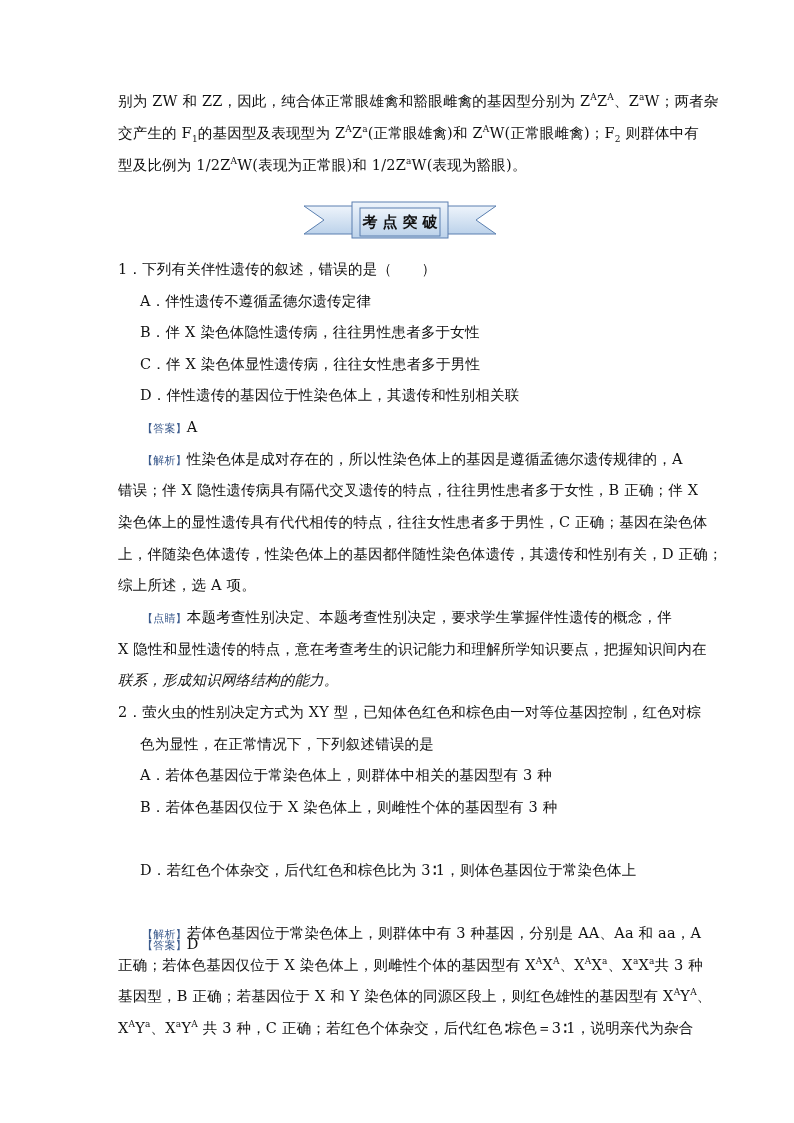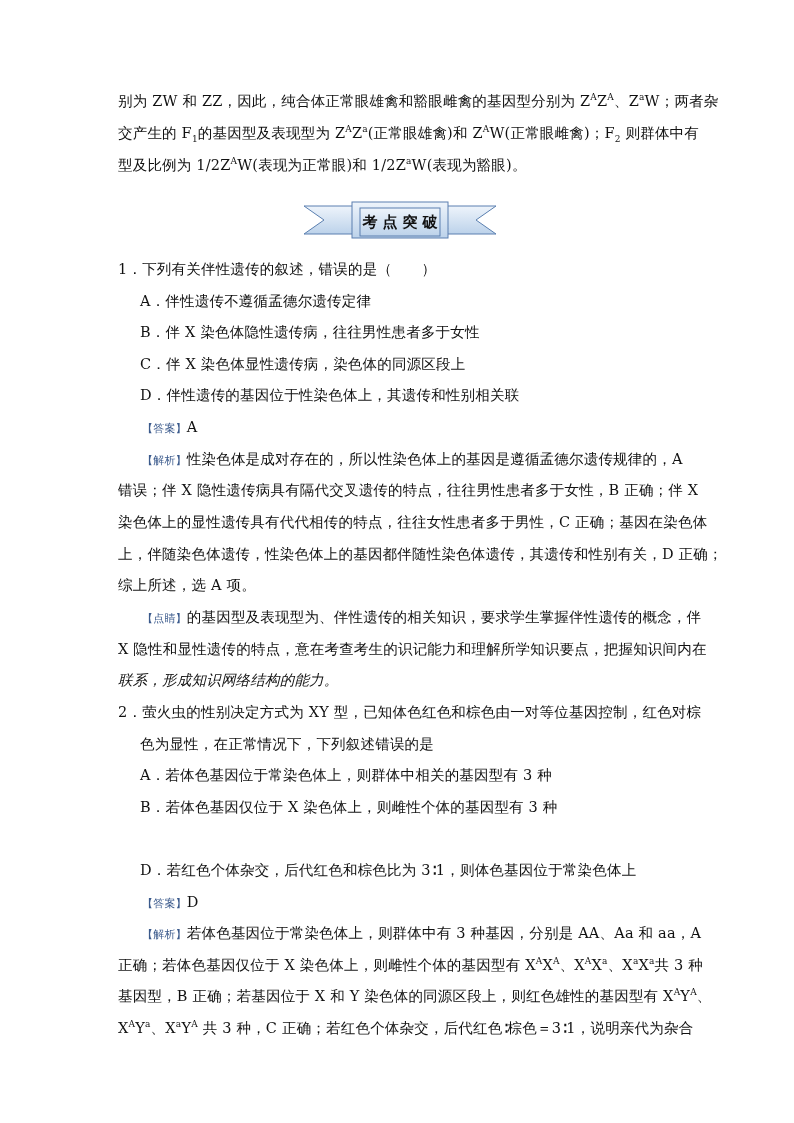--- a/index.html
+++ b/index.html
@@ -49,49 +49,49 @@
         <span>突</span>
         <span>破</span>
     </div>
   </div>
 
   <div class="line" style="top:259px;">
     <span>1．</span><span>下列有关伴性遗传的叙述，错误的是（　　）</span>
   </div>
   <div class="line indent1" style="top:291px;">A．伴性遗传不遵循孟德尔遗传定律</div>
   <div class="line indent1" style="top:322px;">B．伴 X 染色体隐性遗传病，往往男性患者多于女性</div>
-  <div class="line indent1" style="top:354px;">C．伴 X 染色体显性遗传病，染色体的同源区段上</div>
+  <div class="line indent1" style="top:354px;">C．伴 X 染色体显性遗传病，往往女性患者多于男性</div>
   <div class="line indent1" style="top:385px;">D．伴性遗传的基因位于性染色体上，其遗传和性别相关联</div>
 
   <div class="line indent2" style="top:417px;">
     <span class="lbl">【答案】</span><span>A</span>
   </div>
   <div class="line indent2" style="top:449px;">
     <span class="lbl">【解析】</span><span>性染色体是成对存在的，所以性染色体上的基因是遵循孟德尔遗传规律的，A</span>
   </div>
   <div class="line" style="top:480px;">错误；伴 X 隐性遗传病具有隔代交叉遗传的特点，往往男性患者多于女性，B 正确；伴 X</div>
   <div class="line" style="top:544px;">上，伴随染色体遗传，性染色体上的基因都伴随性染色体遗传，其遗传和性别有关，D 正确；</div>
   <div class="line" style="top:512px;">染色体上的显性遗传具有代代相传的特点，往往女性患者多于男性，C 正确；基因在染色体</div>
   <div class="line" style="top:575px;">综上所述，选 A 项。</div>
 
   <div class="line indent2" style="top:607px;">
-    <span class="lbl">【点睛】</span><span>的基因型及表现型为、伴性遗传的相关知识，要求学生掌握伴性遗传的概念，伴</span>
+    <span class="lbl">【点睛】</span><span>本题考查性别决定、本题考查性别决定，要求学生掌握伴性遗传的概念，伴</span>
   </div>
   <div class="line" style="top:639px;">X 隐性和显性遗传的特点，意在考查考生的识记能力和理解所学知识要点，把握知识间内在</div>
   <div class="line" style="top:670px;font-style:italic;">联系，形成知识网络结构的能力。</div>
 
   <div class="line" style="top:702px;">
     <span>2．</span><span>萤火虫的性别决定方式为 XY 型，已知体色红色和棕色由一对等位基因控制，红色对棕</span>
   </div>
   <div class="line indent1" style="top:734px;">色为显性，在正常情况下，下列叙述错误的是</div>
   <div class="line indent1" style="top:765px;">A．若体色基因位于常染色体上，则群体中相关的基因型有 3 种</div>
   <div class="line indent1" style="top:797px;">B．若体色基因仅位于 X 染色体上，则雌性个体的基因型有 3 种</div>
   <div class="line indent1" style="top:860px;">D．若红色个体杂交，后代红色和棕色比为 3∶1，则体色基因位于常染色体上</div>
 
-  <div class="line indent2" style="top:892px;">
+  <div class="line indent2" style="top:934px;">
     <span class="lbl">【答案】</span><span>D</span>
   </div>
   <div class="line indent2" style="top:923px;">
     <span class="lbl">【解析】</span><span>若体色基因位于常染色体上，则群体中有 3 种基因，分别是 AA、Aa 和 aa，A</span>
   </div>
   <div class="line" style="top:955px;">
     <span>正确；若体色基因仅位于 X 染色体上，则雌性个体的基因型有 X</span><sup>A</sup><span>X</span><sup>A</sup><span>、X</span><sup>A</sup><span>X</span><sup>a</sup><span>、X</span><sup>a</sup><span>X</span><sup>a</sup><span>共 3 种</span>
   </div>
   <div class="line" style="top:986px;">
     <span>基因型，B 正确；若基因位于 X 和 Y 染色体的同源区段上，则红色雄性的基因型有 X</span><sup>A</sup><span>Y</span><sup>A</sup><span>、</span>

